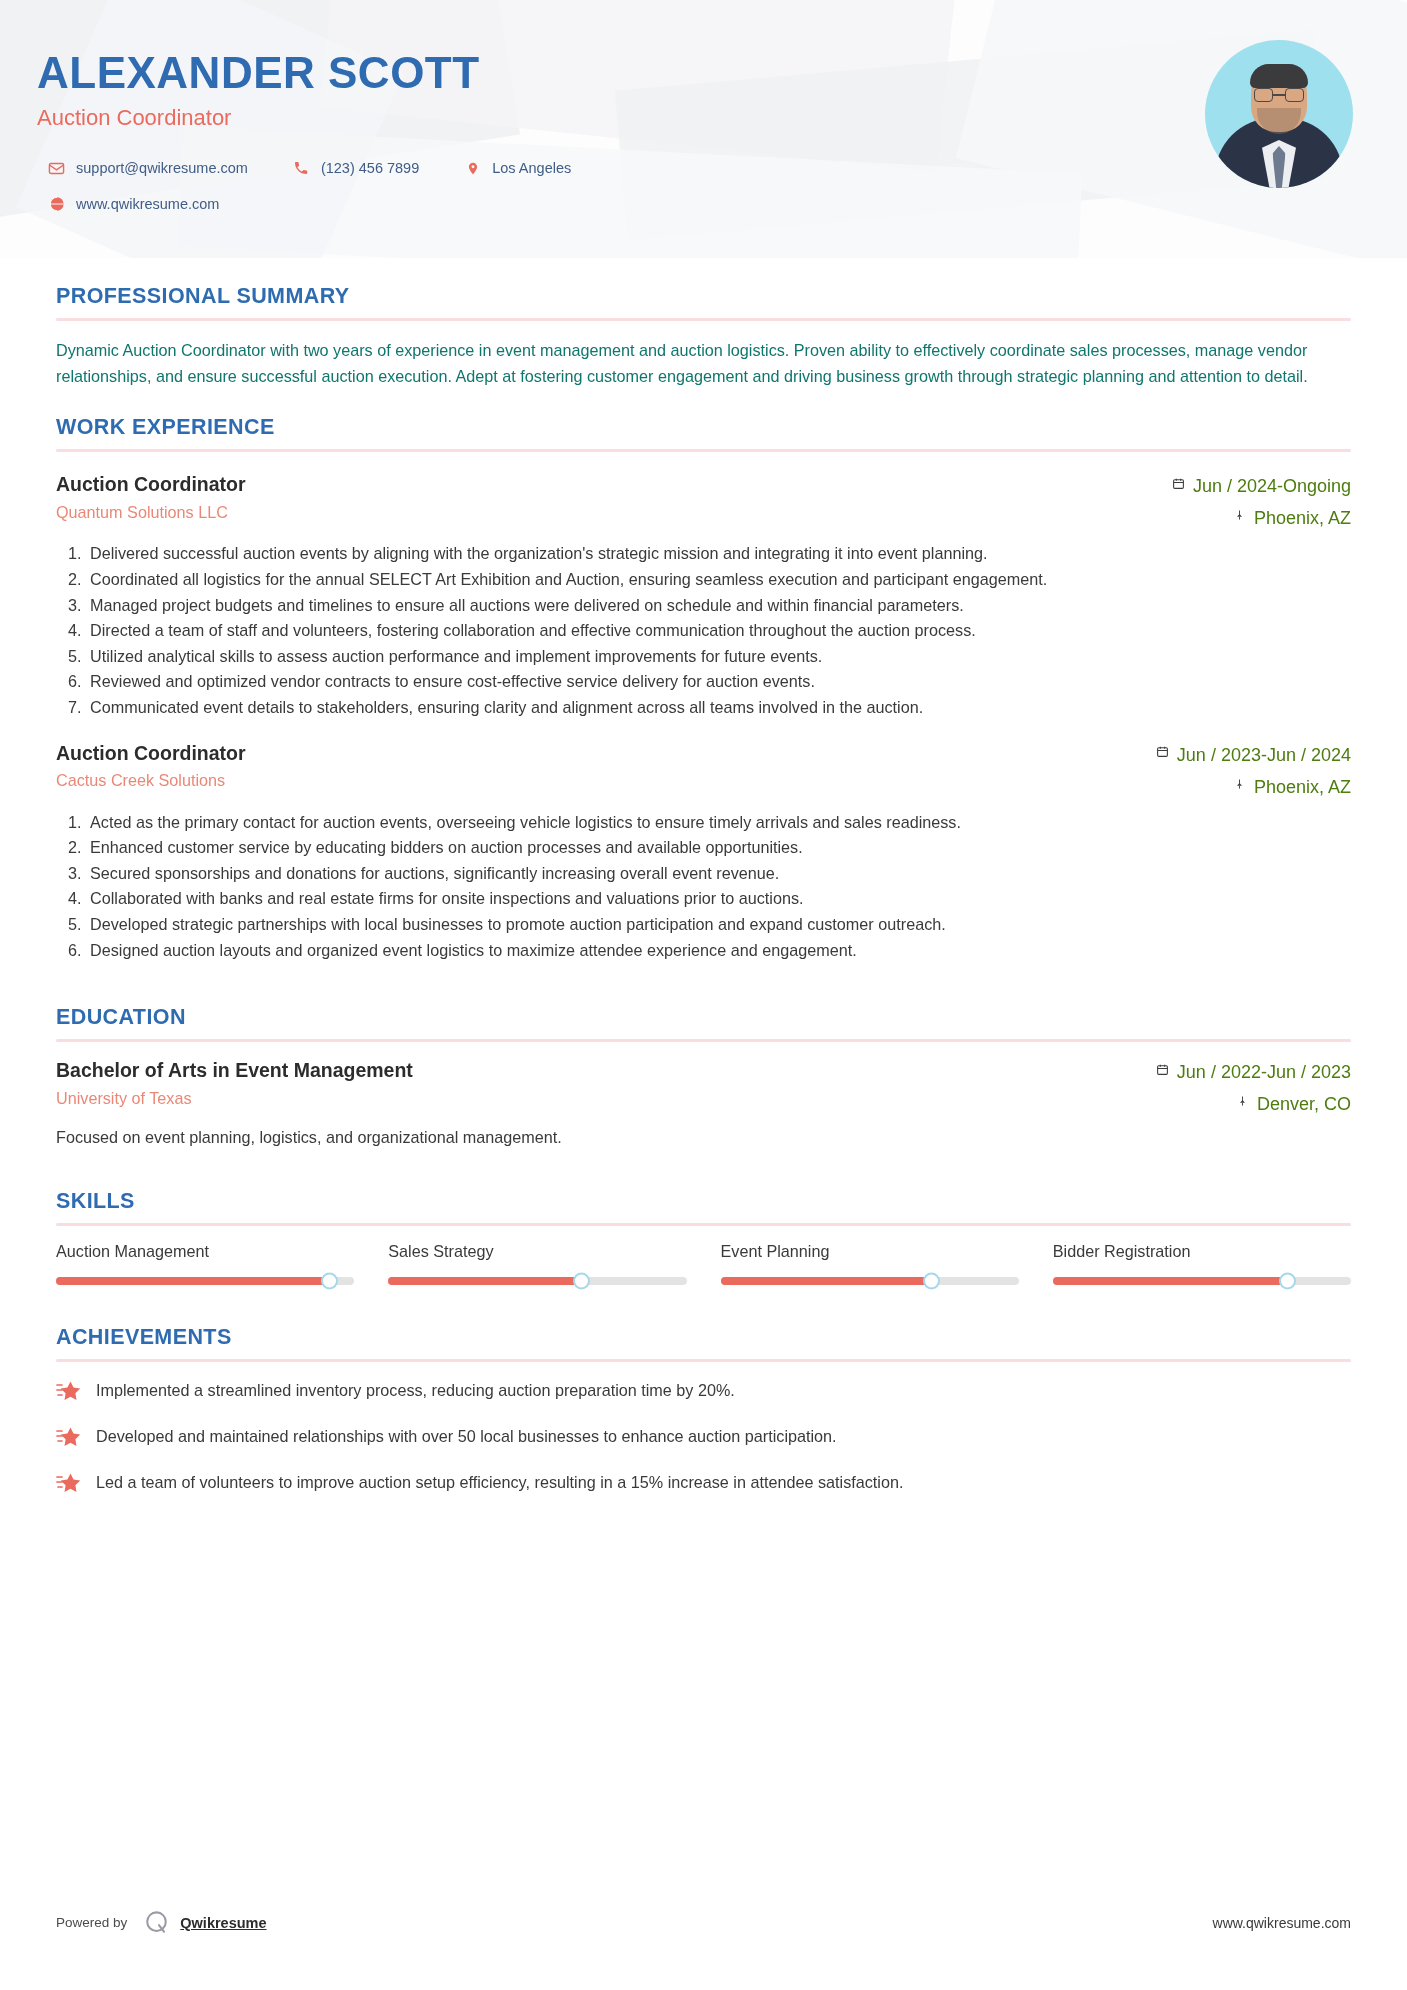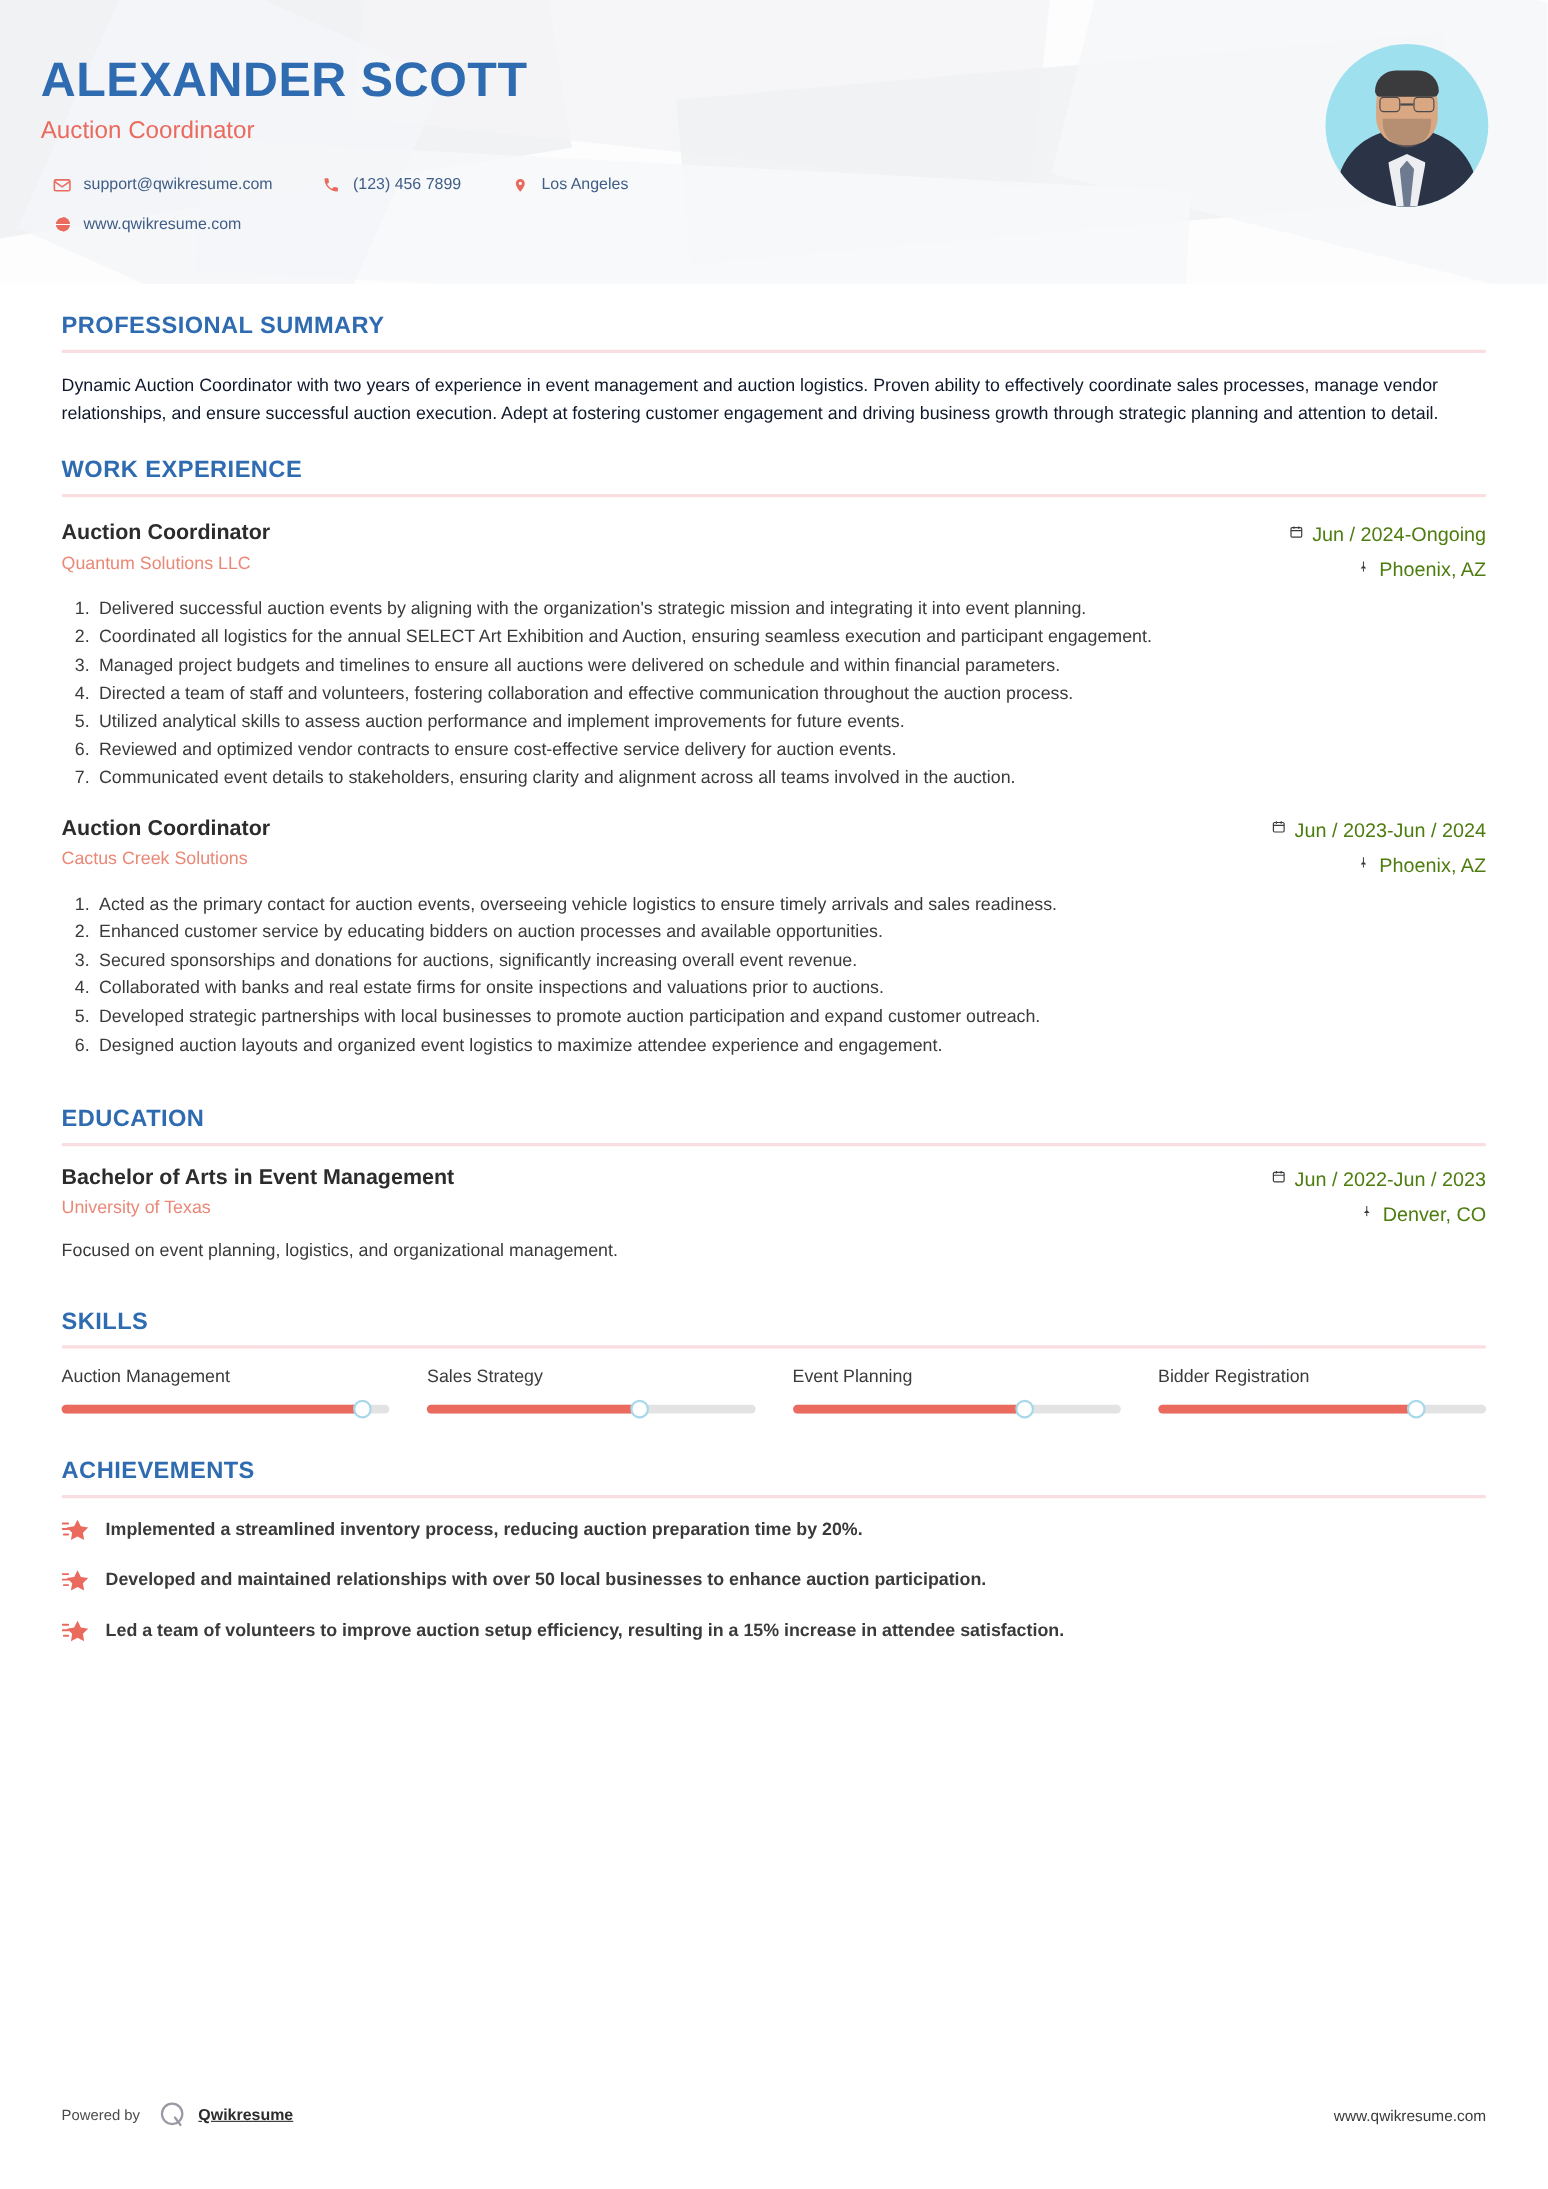--- a/index.html
+++ b/index.html
@@ -182,21 +182,21 @@
   }
   .sec-rule {
     height: 3px;
     background: #fadde0;
     border-radius: 2px;
     margin-bottom: 16px;
   }
   .summary-text {
     font-size: 16.2px;
     line-height: 1.62;
-    color: #0f172a;
+    color: #0f766e;
   }
 
   
   .entry { margin-top: 20px; }
   .entry:first-of-type { margin-top: 6px; }
   .entry-top {
     display: flex;
     justify-content: space-between;
     align-items: flex-start;
   }
@@ -298,21 +298,20 @@
   .ach-ico {
     width: 26px; height: 24px;
     margin-right: 14px;
     flex: none;
     margin-top: 1px;
   }
   .ach-text {
     font-size: 16.2px;
     line-height: 1.5;
     color: #3a3a3a;
-    font-weight: bold;
   }
 
   
   .footer {
     position: absolute;
     left: 56px; right: 56px;
     bottom: 54px;
     display: flex;
     align-items: center;
     justify-content: space-between;

